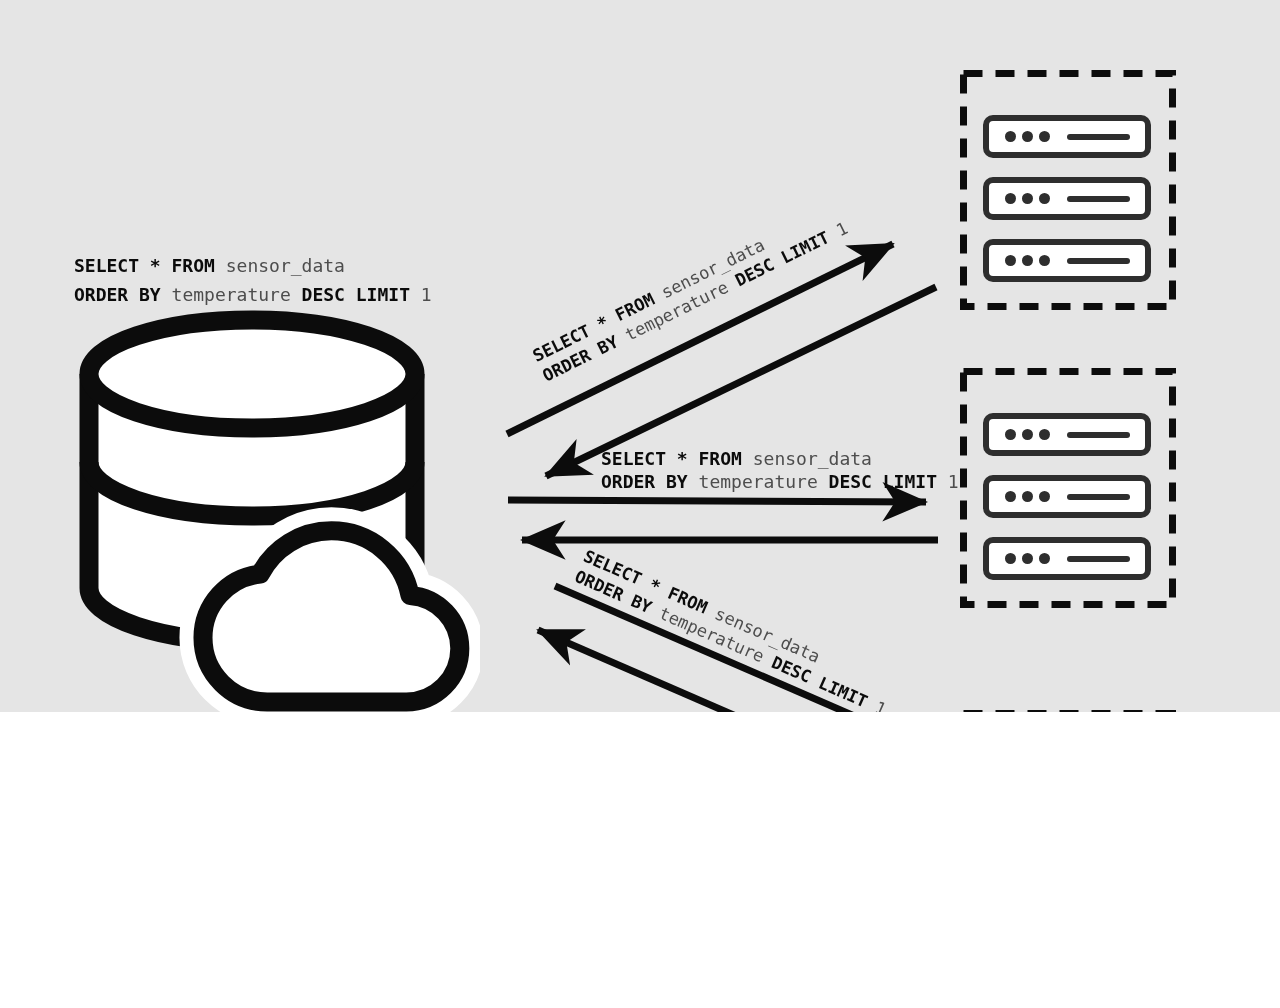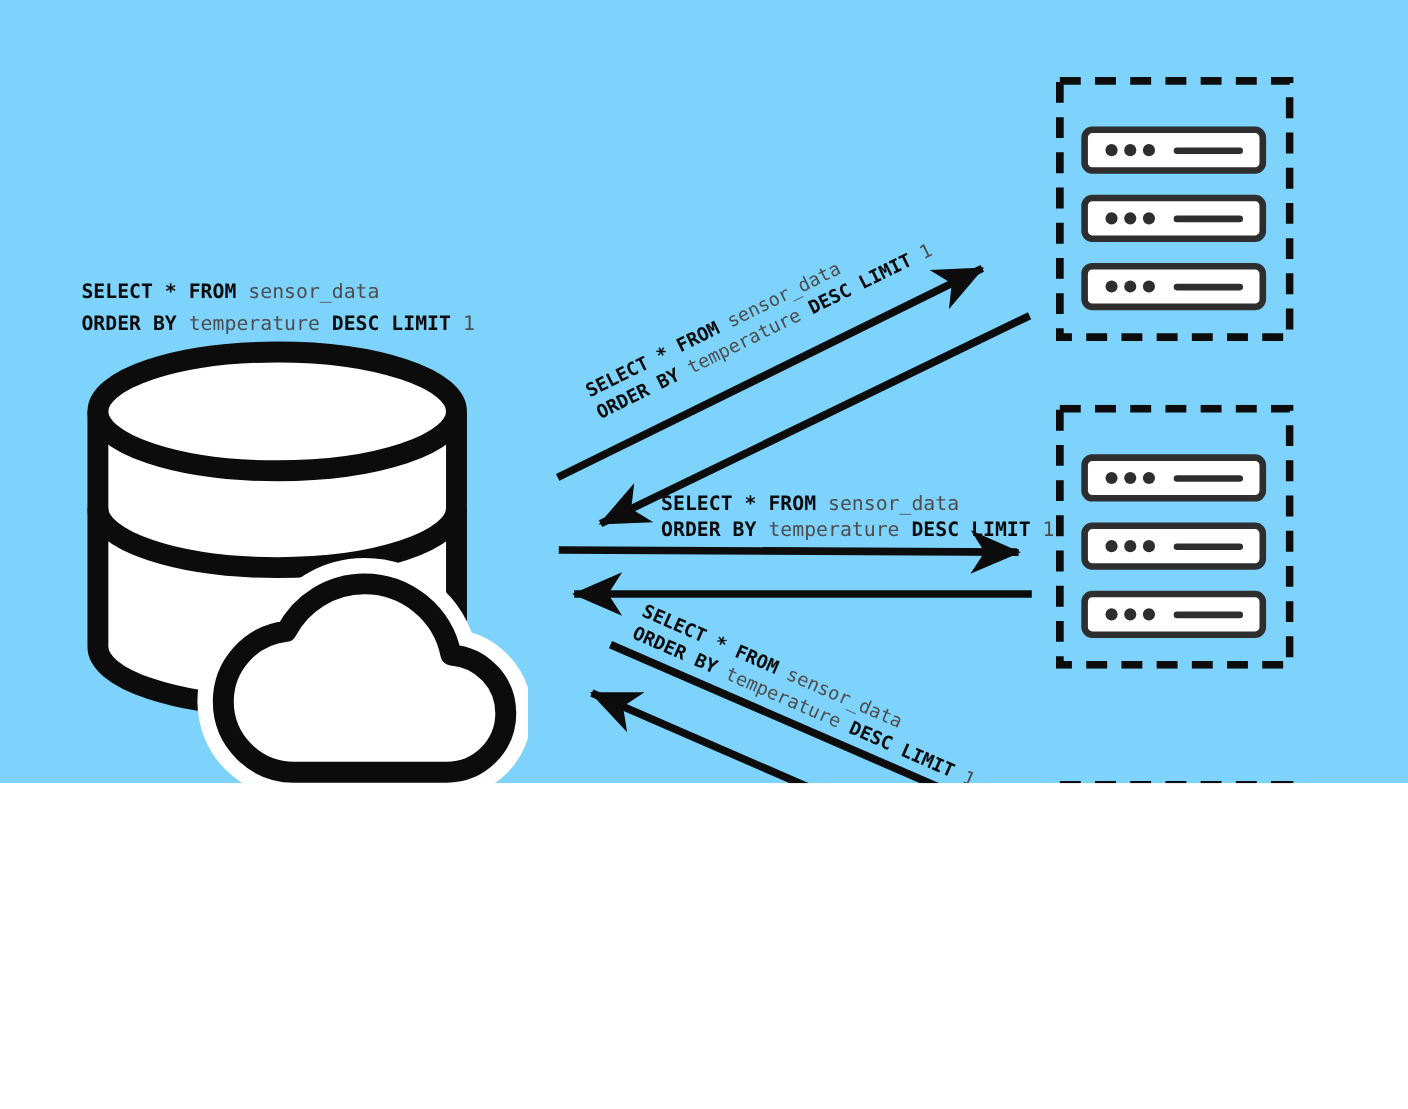--- a/index.html
+++ b/index.html
@@ -1,20 +1,20 @@
 <!DOCTYPE html>
 <html><head>
 <meta charset="utf-8">
 <style>
   html, body { margin: 0; padding: 0; background: #ffffff; }
   .canvas {
     position: relative;
     width: 1280px;
     height: 712px;
-    background: #7dd3fc;
+    background: #e5e5e5;
     overflow: hidden;
     font-family: "DejaVu Sans Mono", "Liberation Mono", monospace;
   }
 
   
   .sql-label { position: absolute; }
   .sql-line { white-space: pre; }
   .sql-label .kw  { font-weight: bold; color: #0b0b0b; }
   .sql-label .val { font-weight: normal; color: #4d4d4d; }
 

